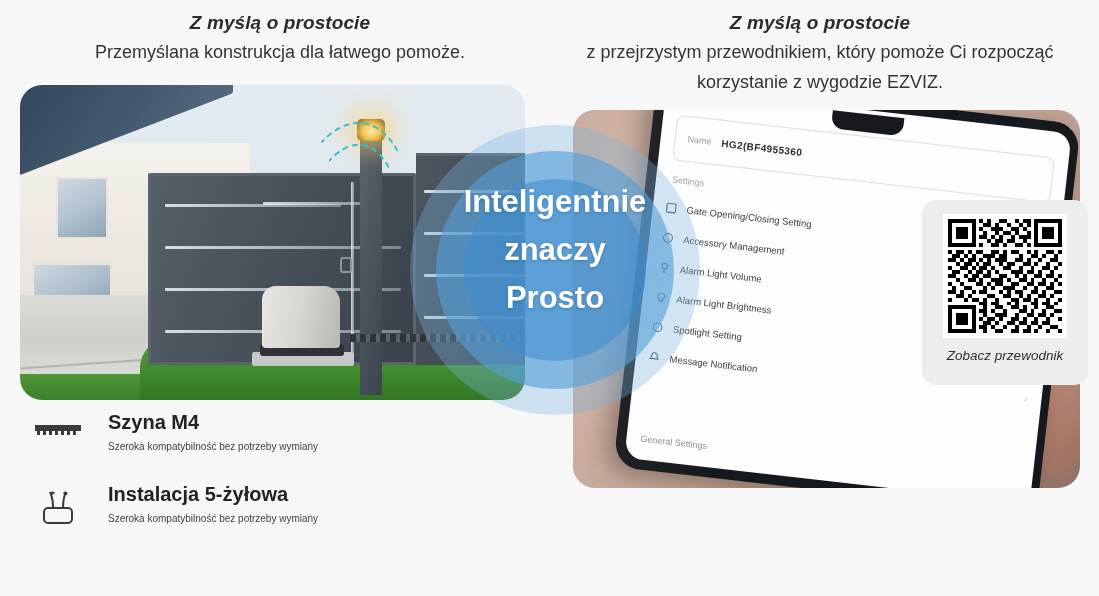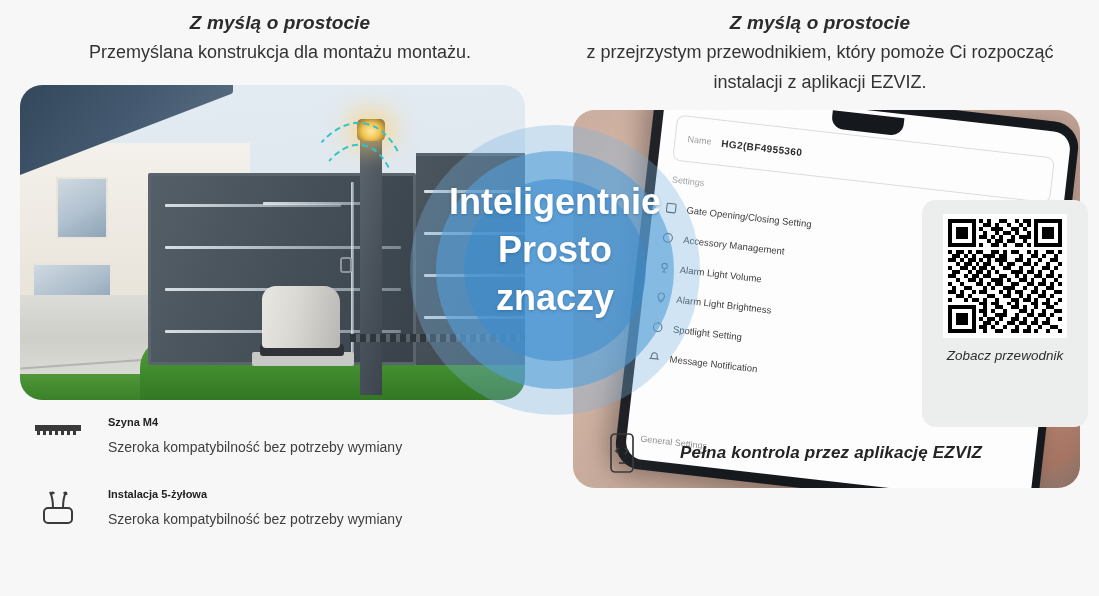--- a/index.html
+++ b/index.html
@@ -222,27 +222,27 @@
   
   .circle-stack { position: absolute; left: 410px; top: 125px; width: 290px; height: 290px; }
   .circ { position: absolute; border-radius: 50%; }
   .circ-outer { left: 0;   top: 0;   width: 290px; height: 290px; background: rgba(120,180,225,.33); }
   .circ-mid   { left: 26px; top: 26px; width: 238px; height: 238px; background: rgba(86,160,216,.62); }
   .circ-inner { left: 54px; top: 54px; width: 182px; height: 182px; background: rgba(60,140,205,.55); }
 
   .slogan {
     position: absolute; left: 415px; top: 178px; width: 280px;
     text-align: center; color: #ffffff;
-    font-size: 36px; font-weight: bold; line-height: 48px;
+    font-size: 31px; font-weight: bold; line-height: 48px;
     text-shadow: 0 1px 3px rgba(20,60,100,.35);
   }
 
   
   .qr-card {
-    position: absolute; left: 922px; top: 200px; width: 166px; height: 227px;
+    position: absolute; left: 922px; top: 200px; width: 166px; height: 185px;
     background: #eceded; border-radius: 14px;
     display: flex; flex-direction: column; align-items: center;
     padding-top: 14px;
   }
   .qr-code {
     width: 124px; height: 124px; background: #ffffff; padding: 5px;
   }
   .qr-code svg { width: 100%; height: 100%; display: block; }
   .qr-caption {
     margin-top: 8px; width: 150px; text-align: center;
@@ -255,47 +255,47 @@
 
   .feat {
     display: flex; align-items: center; gap: 22px; margin-bottom: 22px;
   }
   .feat-icon {
     width: 56px; flex: 0 0 56px; display: flex; align-items: center; justify-content: center;
   }
   .feat-icon svg { stroke: #3a3a3a; fill: none; stroke-width: 2; }
   .feat-text { padding-top: 2px; }
   .feat-title {
-    font-size: 11px; font-weight: bold; color: #222222; line-height: 24px;
+    font-size: 20px; font-weight: bold; color: #222222; line-height: 24px;
   }
   .feat-desc {
-    font-size: 14px; color: #3f3f3f; line-height: 22px; margin-top: 2px;
+    font-size: 10px; color: #3f3f3f; line-height: 22px; margin-top: 2px;
   }
 
   .feat-r { display: flex; align-items: center; gap: 36px; margin-bottom: 36px; }
   .feat-r-icon { width: 44px; flex: 0 0 44px; display: flex; align-items: center; justify-content: center; }
   .feat-r-icon svg { stroke: #3a3a3a; fill: none; stroke-width: 1.7; }
   .feat-r-label {
     font-size: 17px; font-weight: bold; font-style: italic; color: #242424; letter-spacing: .2px;
   }
 </style>
 </head>
 <body>
 
 <div class="page">
 
   <div class="heading-block heading-left">
     <div class="heading-title">Z myślą o prostocie</div>
-    <div class="heading-sub">Przemyślana konstrukcja dla montażu montażu.</div>
+    <div class="heading-sub">Przemyślana konstrukcja dla łatwego pomoże.</div>
   </div>
 
   <div class="heading-block heading-right">
     <div class="heading-title">Z myślą o prostocie</div>
     <div class="heading-sub">z przejrzystym przewodnikiem, który pomoże Ci rozpocząć</div>
-    <div class="heading-sub">instalacji z aplikacji EZVIZ.</div>
+    <div class="heading-sub">korzystanie z wygodzie EZVIZ.</div>
   </div>
 
   <div class="media-row">
 
     <div class="photo photo-left">
       <div class="sky"></div>
       <div class="house"></div>
       <div class="roof"></div>
       <div class="window-a"></div>
       <div class="window-b"></div>
@@ -425,22 +425,22 @@
   </div>
 
   <div class="circle-stack">
     <div class="circ circ-outer"></div>
     <div class="circ circ-mid"></div>
     <div class="circ circ-inner"></div>
   </div>
 
   <div class="slogan">
     <div>Inteligentnie</div>
+    <div>znaczy</div>
     <div>Prosto</div>
-    <div>znaczy</div>
   </div>
 
   <div class="qr-card">
     <div class="qr-code">
       <svg viewBox="0 0 29 29" shape-rendering="crispEdges">
         <rect width="29" height="29" fill="#fff"></rect>
         <g fill="#000">
           <rect x="0" y="0" width="7" height="7"></rect>
             <rect x="1" y="1" width="5" height="5" fill="#fff"></rect>
             <rect x="2" y="2" width="3" height="3"></rect>
@@ -703,27 +703,17 @@
       <div class="feat-text">
         <div class="feat-title">Instalacja 5-żyłowa</div>
         <div class="feat-desc">Szeroka kompatybilność bez potrzeby wymiany</div>
       </div>
     </div>
 
   </div>
 
   <div class="features-right">
 
-    <div class="feat-r">
-      <div class="feat-r-icon">
-        <svg width="30" height="42" viewBox="0 0 30 42">
-          <rect x="4" y="2" width="22" height="38" rx="4"></rect>
-          <path d="M12 16l-3 3 3 3M18 16l3 3-3 3" stroke-width="1.7"></path>
-          <path d="M12 31h6" stroke-width="1.7"></path>
-        </svg>
-      </div>
-      <div class="feat-r-label">Pełna kontrola przez aplikację EZVIZ</div>
-    </div>
 
 
   </div>
 
 </div>
 
 </body></html>

